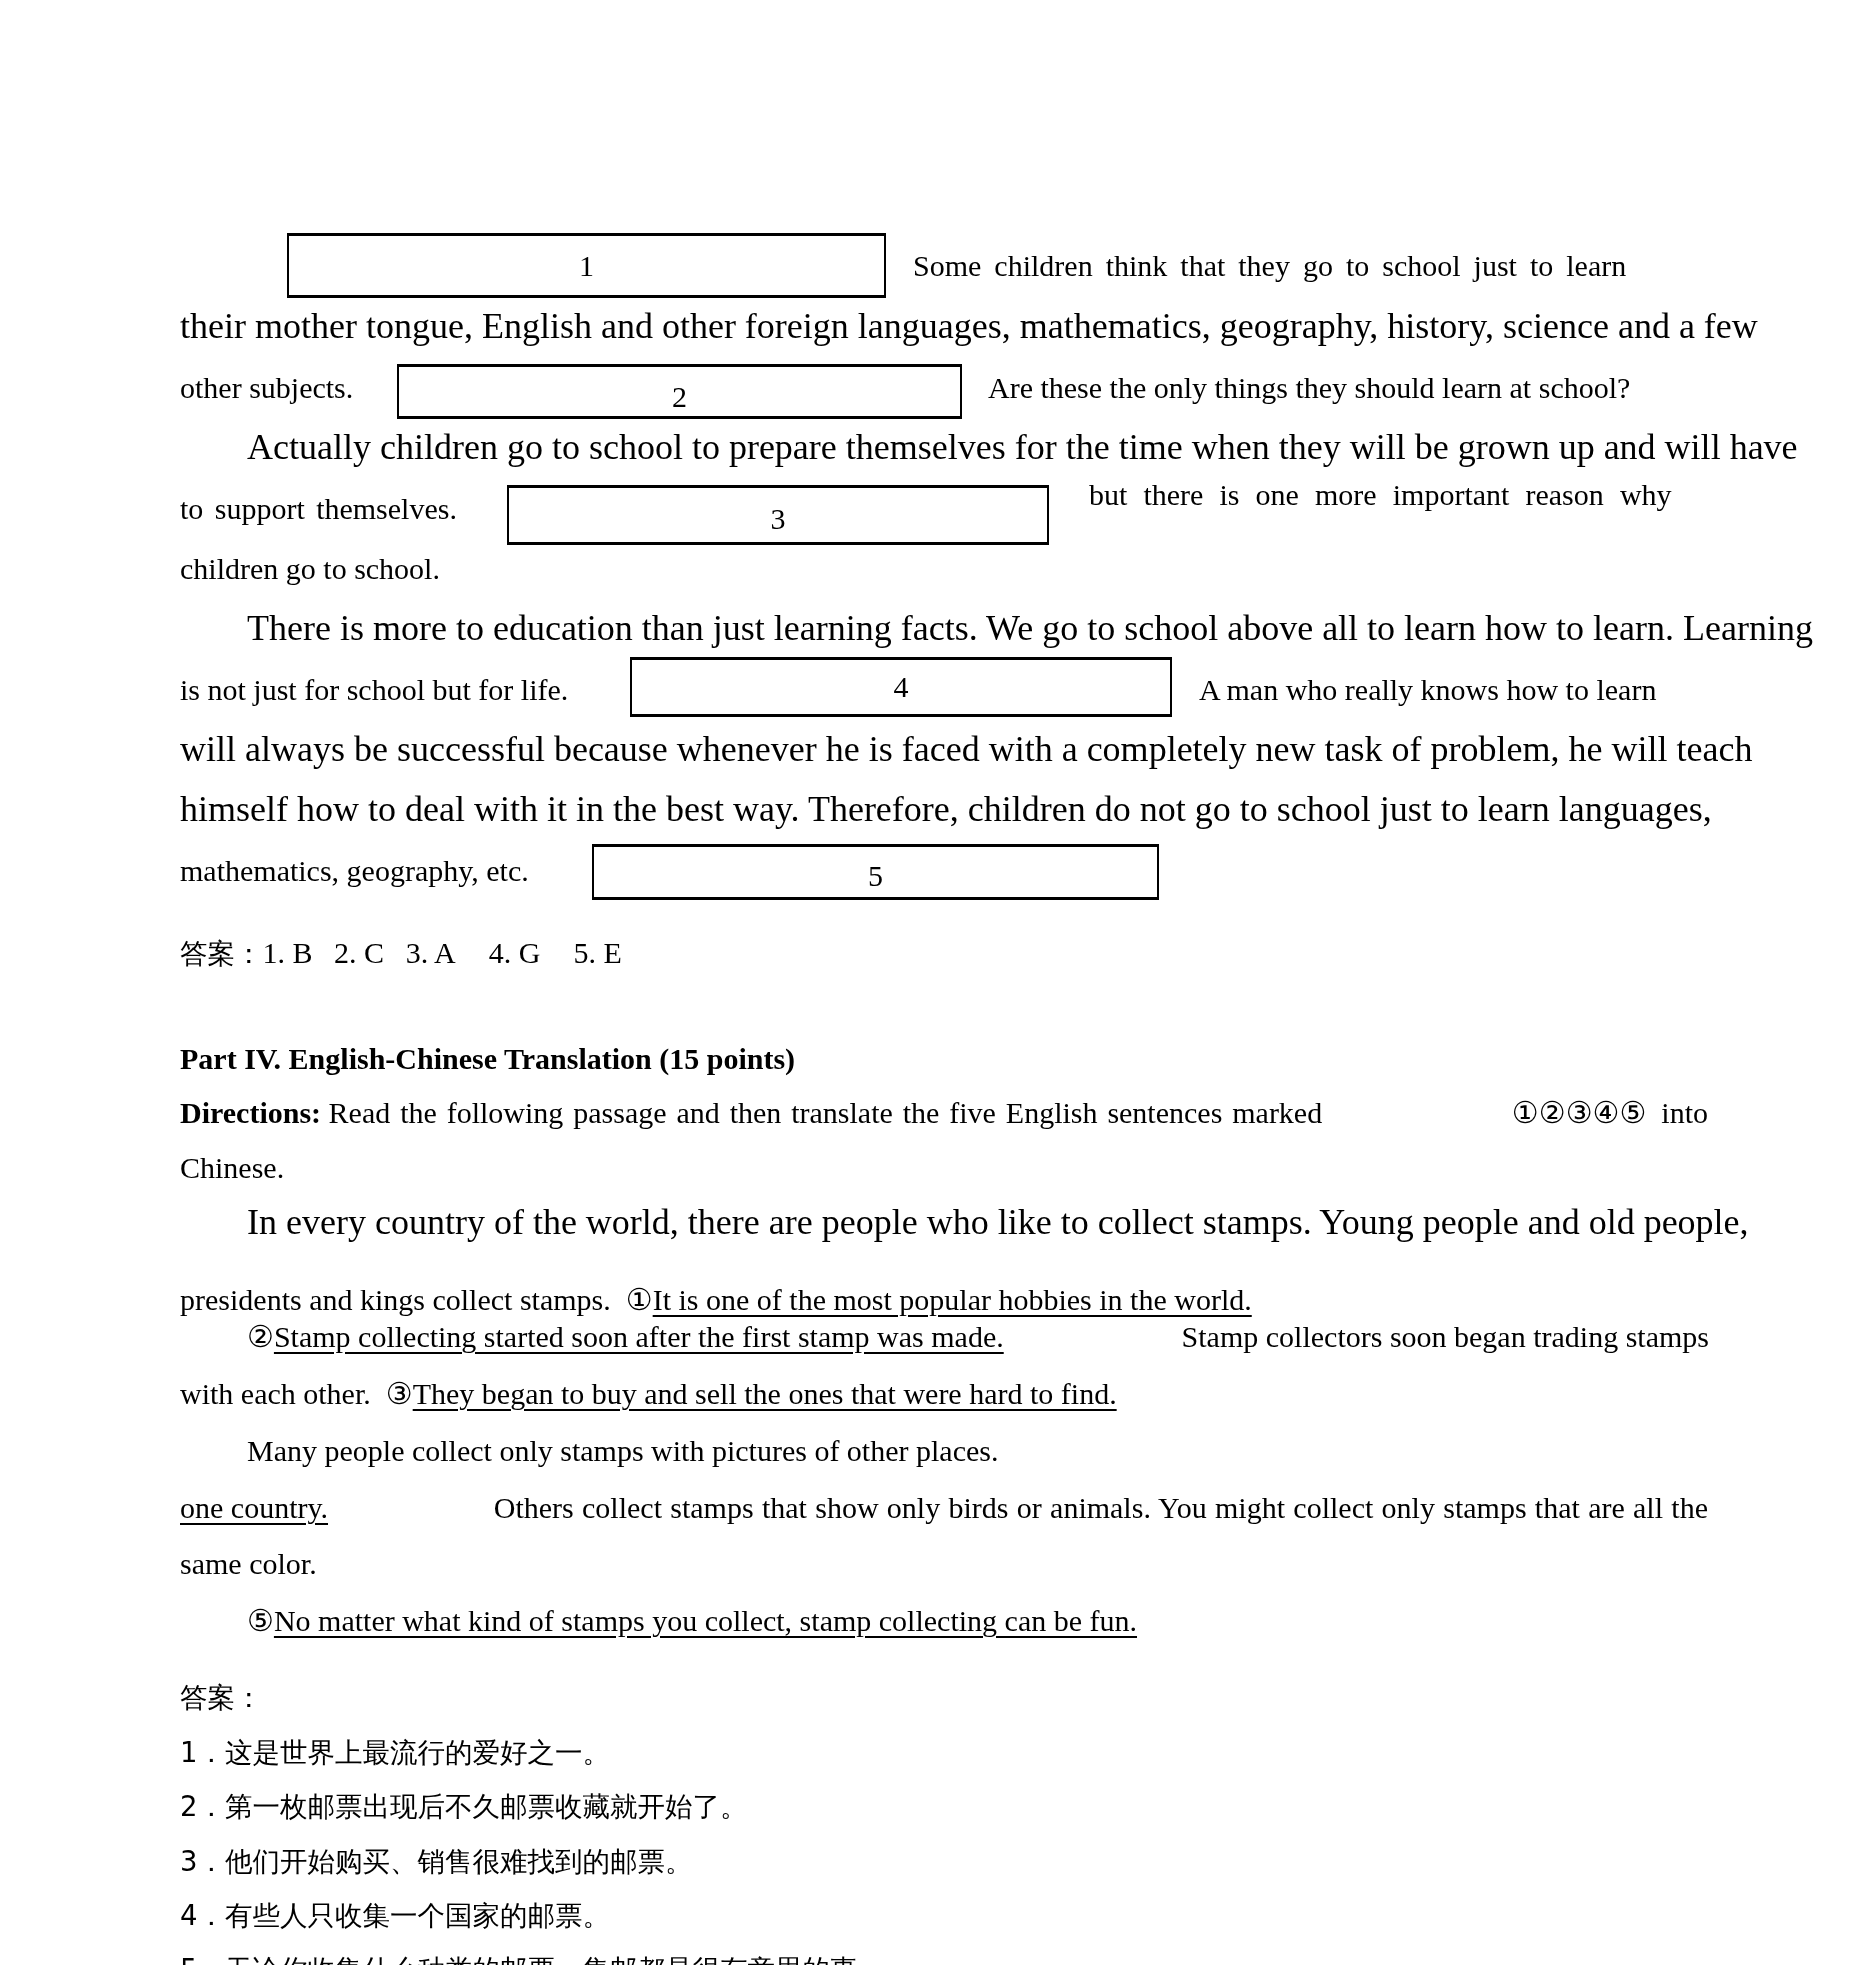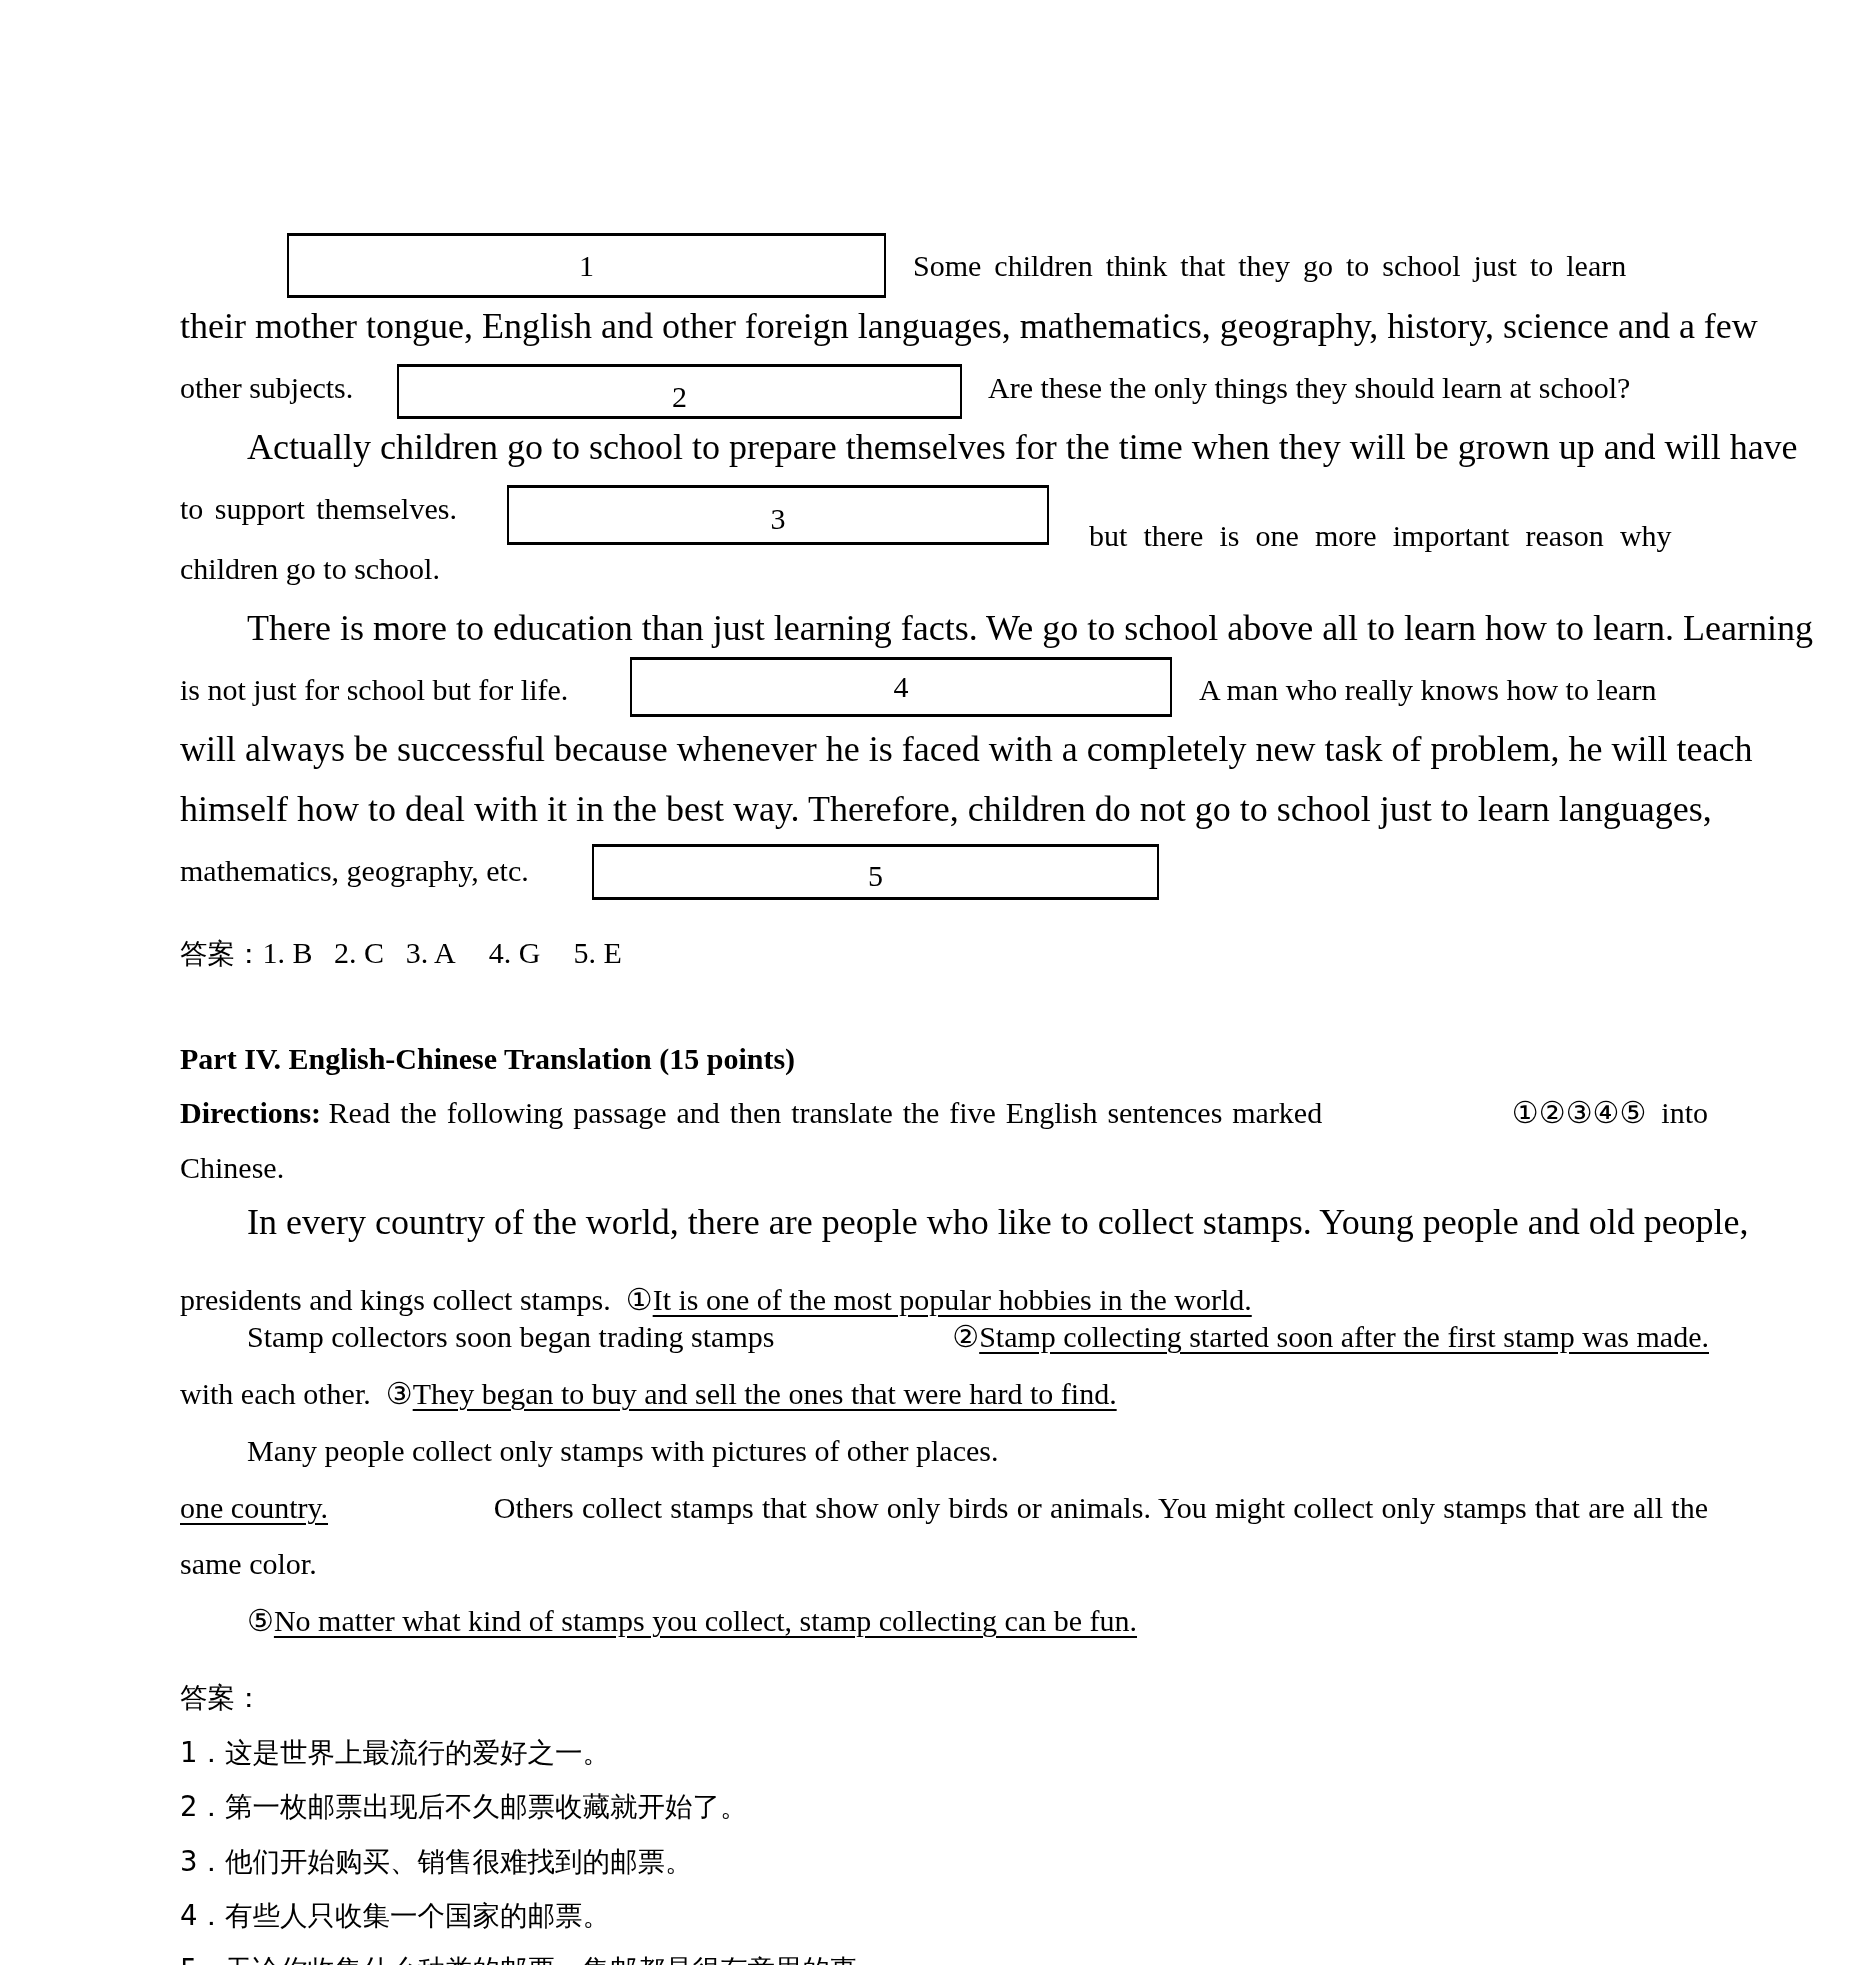--- a/index.html
+++ b/index.html
@@ -45,21 +45,21 @@
 <div class="ln just" style="left:247px; width:1462px; top:428px;">
   <span>Actually children go to school to prepare themselves for the time when they will be grown up and will have</span>
 </div>
 
 <div class="seg" style="left:180px; top:489px;">
   <span style="word-spacing:3.9px;">to support themselves.</span>
 </div>
 <div class="box" style="left:507px; top:485px; width:542px; height:60px;">
   <span style="margin-top:7.9px;">3</span>
 </div>
-<div class="flexline" style="left:1089px; width:619px; top:516px;align-items:flex-end;">
+<div class="flexline" style="left:1089px; width:619px; top:475px;align-items:flex-end;">
   <span style="word-spacing:8.6px;">but there is one more important reason why</span>
 </div>
 
 <div class="seg" style="left:180px; top:549px;">
   <span>children go to school.</span>
 </div>
 
 <div class="ln just" style="left:247px; width:1462px; top:609px;">
   <span>There is more to education than just learning facts. We go to school above all to learn how to learn. Learning</span>
 </div>
@@ -106,22 +106,22 @@
 </div>
 
 <div class="ln just" style="left:247px; width:1462px; top:1203px;">
   <span>In every country of the world, there are people who like to collect stamps. Young people and old people,</span>
 </div>
 <div class="seg" style="left:180px; top:1280px;">
   <span>presidents and kings collect stamps.</span>&nbsp;&nbsp;<span>①</span><span class="u">It is one of the most popular hobbies in the world.</span>
 </div>
 
 <div class="flexline" style="left:247px; width:1462px; top:1317px;">
+  <span><span>②</span><span class="u">Stamp collecting started soon after the first stamp was made.</span></span>
   <span>Stamp collectors soon began trading stamps</span>
-  <span><span>②</span><span class="u">Stamp collecting started soon after the first stamp was made.</span></span>
 </div>
 <div class="seg" style="left:180px; top:1374px;">
   <span>with each other.</span>&nbsp;&nbsp;<span>③</span><span class="u">They began to buy and sell the ones that were hard to find.</span>
 </div>
 
 <div class="flexline" style="left:247px; width:1462px; top:1431px;">
   <span>Many people collect only stamps with pictures of other places.</span>
 </div>
 <div class="flexline" style="top:1488px;">
   <span class="u">one country.</span>

